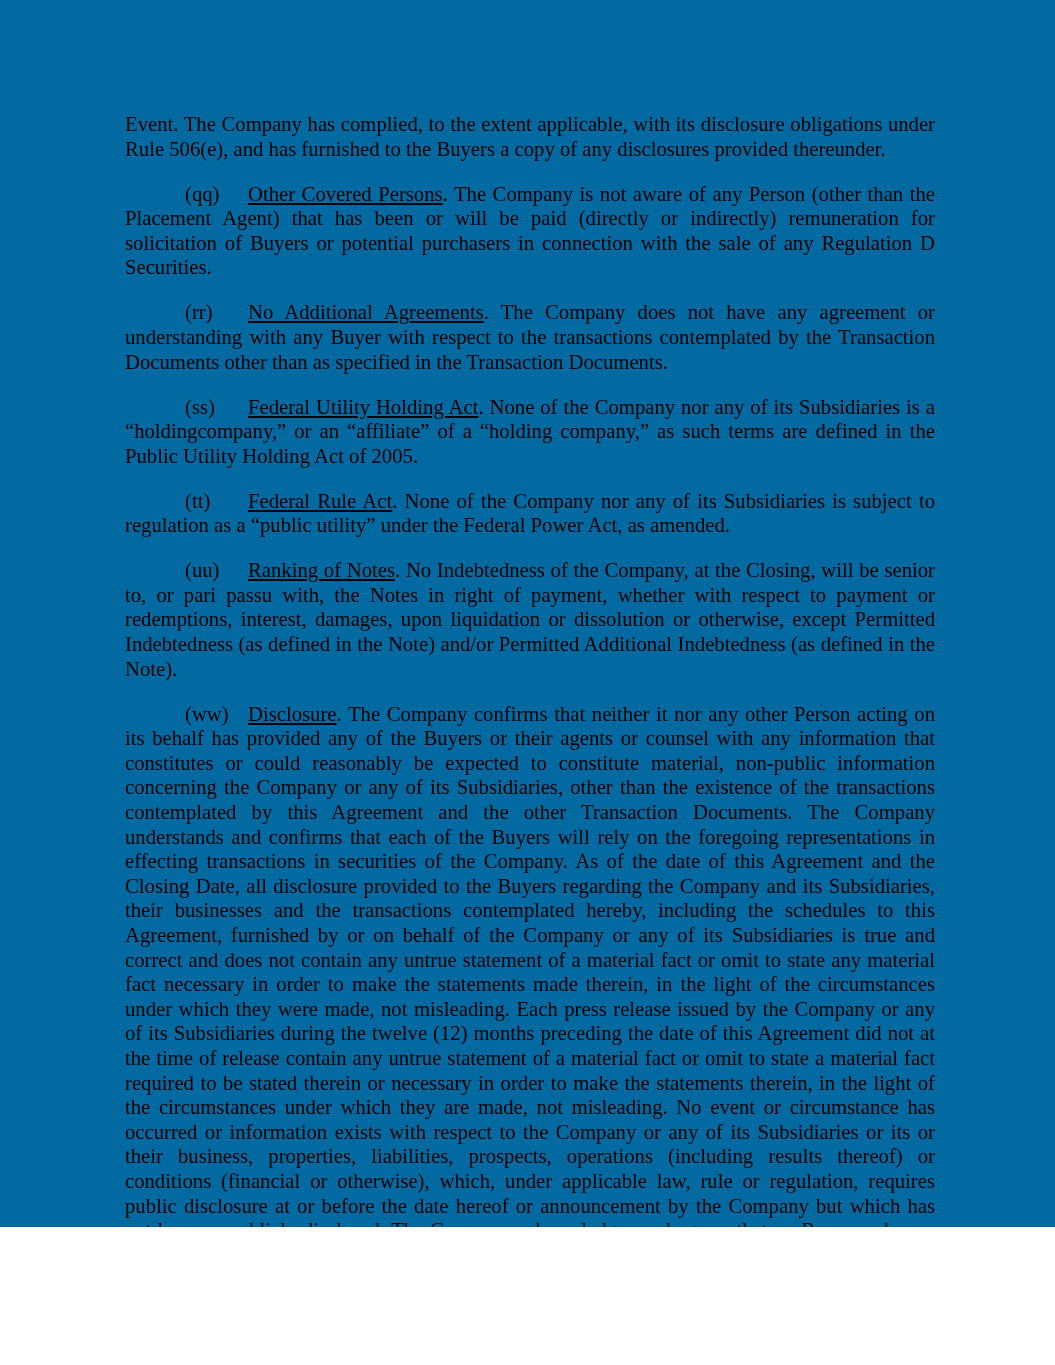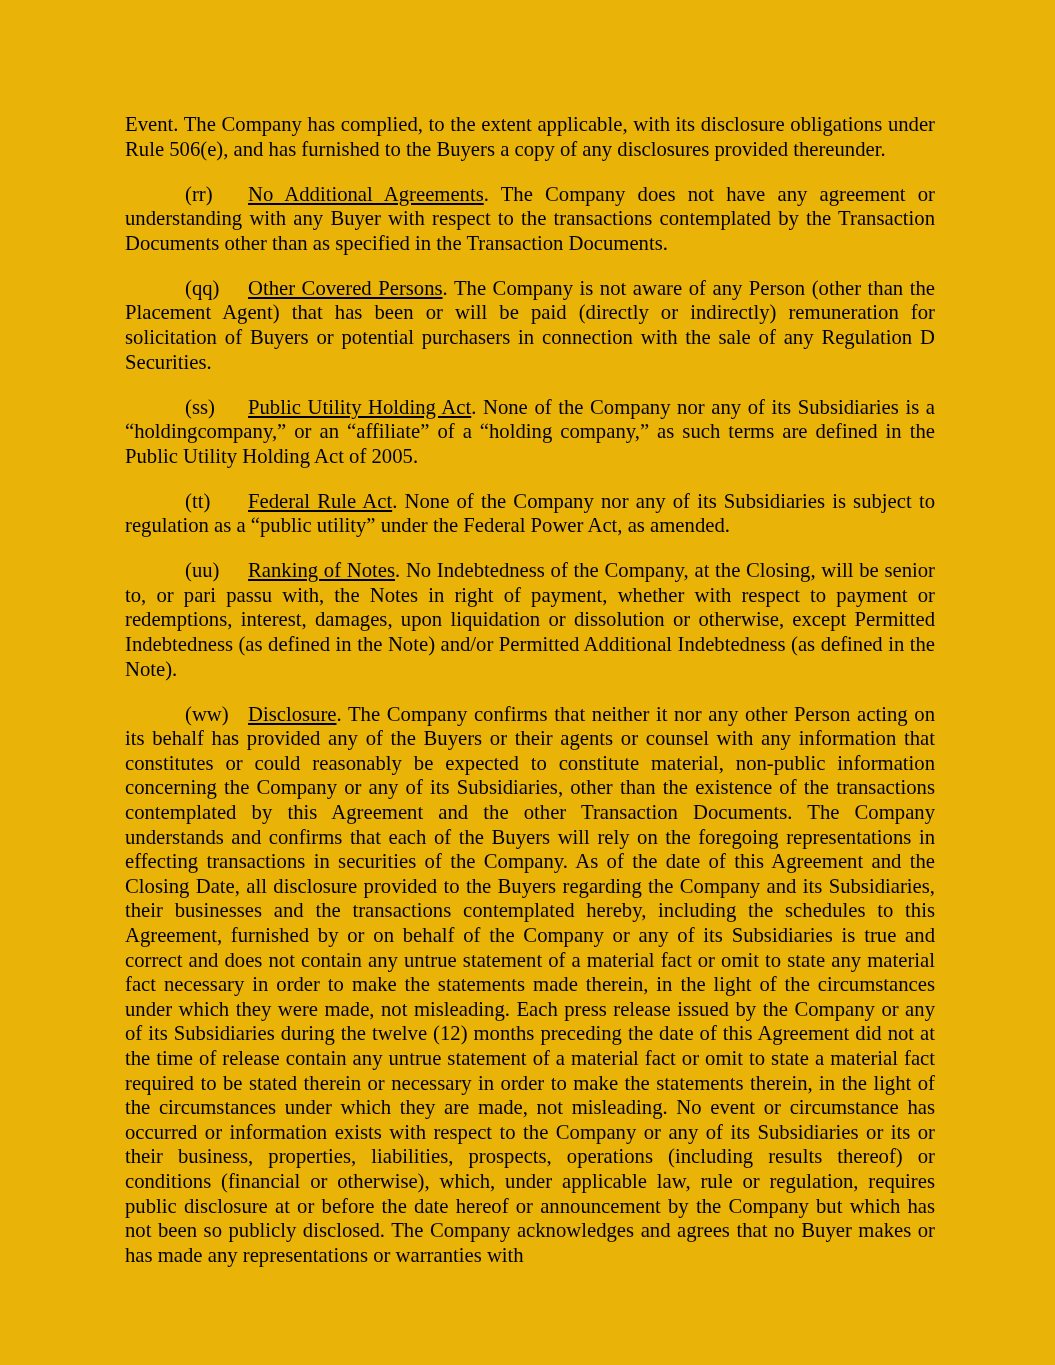--- a/index.html
+++ b/index.html
@@ -3,22 +3,22 @@
 <meta charset="utf-8">
 <style>
   html, body {
     margin: 0;
     padding: 0;
     background: #ffffff;
   }
   .page {
     position: relative;
     width: 1055px;
-    height: 1365px;
-    background: #eab308;
+    height: 1227px;
+    background: #0369a1;
     color: #000000;
     font-family: "Liberation Serif", serif;
     overflow: hidden;
   }
   .content {
     position: absolute;
     left: 125px;
     top: 112px;
     width: 810px;
     text-align: justify;
@@ -48,25 +48,25 @@
   }
 </style>
 </head>
 <body>
 
 <div class="page">
   <div class="content">
 
     <p class="para"><span>Event.  The Company has complied, to the extent applicable, with its disclosure obligations under Rule 506(e), and has furnished to the Buyers a copy of any disclosures provided thereunder.</span></p>
 
+    <p class="para"><span class="sec-label">(qq)</span><span class="sec-title">Other Covered Persons</span><span>.  The Company is not aware of any Person (other than the Placement Agent) that has been or will be paid (directly or indirectly) remuneration for solicitation of Buyers or potential purchasers in connection with the sale of any Regulation D Securities.</span></p>
+
     <p class="para"><span class="sec-label">(rr)</span><span class="sec-title">No Additional Agreements</span><span>.  The Company does not have any agreement or understanding with any Buyer with respect to the transactions contemplated by the Transaction Documents other than as specified in the Transaction Documents.</span></p>
 
-    <p class="para"><span class="sec-label">(qq)</span><span class="sec-title">Other Covered Persons</span><span>.  The Company is not aware of any Person (other than the Placement Agent) that has been or will be paid (directly or indirectly) remuneration for solicitation of Buyers or potential purchasers in connection with the sale of any Regulation D Securities.</span></p>
-
-    <p class="para"><span class="sec-label">(ss)</span><span class="sec-title">Public Utility Holding Act</span><span>.  None of the Company nor any of its Subsidiaries is a “holdingcompany,” or an “affiliate” of a “holding company,” as such terms are defined in the Public Utility Holding Act of 2005.</span></p>
+    <p class="para"><span class="sec-label">(ss)</span><span class="sec-title">Federal Utility Holding Act</span><span>.  None of the Company nor any of its Subsidiaries is a “holdingcompany,” or an “affiliate” of a “holding company,” as such terms are defined in the Public Utility Holding Act of 2005.</span></p>
 
     <p class="para"><span class="sec-label">(tt)</span><span class="sec-title">Federal Rule Act</span><span>.  None of the Company nor any of its Subsidiaries is subject to regulation as a “public utility” under the Federal Power Act, as amended.</span></p>
 
     <p class="para"><span class="sec-label">(uu)</span><span class="sec-title">Ranking of Notes</span><span>.  No Indebtedness of the Company, at the Closing, will be senior to, or pari passu with, the Notes in right of payment, whether with respect to payment or redemptions, interest, damages, upon liquidation or dissolution or otherwise, except Permitted Indebtedness (as defined in the Note) and/or Permitted Additional Indebtedness (as defined in the Note).</span></p>
 
     <p class="para"><span class="sec-label">(ww)</span><span class="sec-title">Disclosure</span><span>.  The Company confirms that neither it nor any other Person acting on its behalf has provided any of the Buyers or their agents or counsel with any information that constitutes or could reasonably be expected to constitute material, non-public information concerning the Company or any of its Subsidiaries, other than the existence of the transactions contemplated by this Agreement and the other Transaction Documents.  The Company understands and confirms that each of the Buyers will rely on the foregoing representations in effecting transactions in securities of the Company.  As of the date of this Agreement and the Closing Date, all disclosure provided to the Buyers regarding the Company and its Subsidiaries, their businesses and the transactions contemplated hereby, including the schedules to this Agreement, furnished by or on behalf of the Company or any of its Subsidiaries is true and correct and does not contain any untrue statement of a material fact or omit to state any material fact necessary in order to make the statements made therein, in the light of the circumstances under which they were made, not misleading.  Each press release issued by the Company or any of its Subsidiaries during the twelve (12) months preceding the date of this Agreement did not at the time of release contain any untrue statement of a material fact or omit to state a material fact required to be stated therein or necessary in order to make the statements therein, in the light of the circumstances under which they are made, not misleading.  No event or circumstance has occurred or information exists with respect to the Company or any of its Subsidiaries or its or their business, properties, liabilities, prospects, operations (including results thereof) or conditions (financial or otherwise), which, under applicable law, rule or regulation, requires public disclosure at or before the date hereof or announcement by the Company but which has not been so publicly disclosed.  The Company acknowledges and agrees that no Buyer makes or has made any representations or warranties with</span></p>
 
   </div>
 
 </div>

